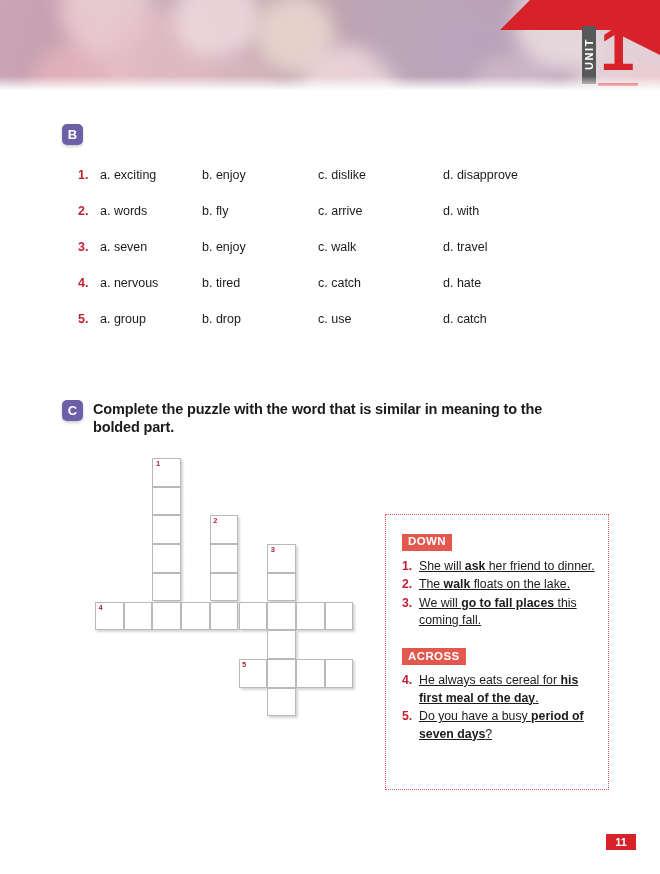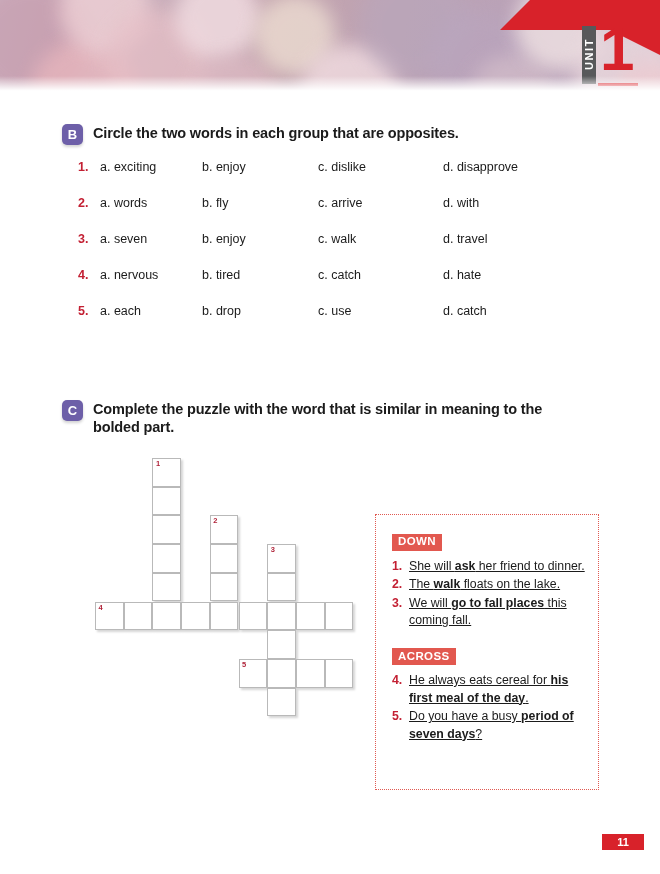--- a/index.html
+++ b/index.html
@@ -122,21 +122,21 @@
     width: 22px;
     flex: 0 0 22px;
     color: #c32033;
     font-weight: bold;
     font-size: 12.5px;
   }
   .opt-cell {
     font-size: 12.5px;
     color: #1b1b1b;
   }
-  .oc0 { flex: 0 0 102px; }
+  .oc0 { flex: 0 0 102px; margin-top: 8px; }
   .oc1 { flex: 0 0 116px; }
   .oc2 { flex: 0 0 125px; }
   .oc3 { flex: 0 0 130px; }
 
   
   .grid-wrap {
     position: absolute;
     left: 95px; top: 458px;
     width: 270px; height: 255px;
   }
@@ -152,21 +152,21 @@
     left: 2.5px; top: 0px;
     font-size: 7.5px;
     font-weight: bold;
     color: #b0243a;
     line-height: 10px;
   }
 
   
   .clues {
     position: absolute;
-    left: 375px; top: 514px;
+    left: 385px; top: 514px;
     width: 224px; height: 276px;
     border: 1.5px dotted #e05a52;
     padding: 16px 12px 10px 16px;
   }
   .clue-label {
     display: inline-block;
     background: #e2584f;
     color: #ffffff;
     font-size: 11.5px;
     font-weight: bold;
@@ -188,22 +188,22 @@
     color: #c32033;
     font-weight: bold;
   }
   .clue-t { flex: 1 1 auto; text-decoration: underline; }
   .clue-t b { font-weight: bold; }
   .across-block { margin-top: 16px; }
 
   
   .pagenum {
     position: absolute;
-    right: 16px; bottom: 24px;
-    width: 42px; height: 16px;
+    right: 24px; bottom: 24px;
+    width: 30px; height: 16px;
     background: #d8222a;
     color: #ffffff;
     font-size: 11px;
     font-weight: bold;
     text-align: center;
     line-height: 16px;
   }
 </style>
 </head>
 <body>
@@ -231,21 +231,20 @@
     <div class="unit-word">UNIT</div>
     <div class="unit-num">1</div>
     <div class="unit-rule"></div>
   </div>
 
   <div class="header-fade"></div>
 </div>
 
 <div class="sec-head" style="left:62px; top:124px; width:520px;">
   <div class="sec-badge">B</div>
-  <div class="sec-title">Circle the two words in each group that are opposites.</div>
 </div>
 
 <div class="opt-rows">
   <div class="opt-row">
     <span class="opt-num">1.</span>
     <span class="opt-cell oc0">a. exciting</span>
     <span class="opt-cell oc1">b. enjoy</span>
     <span class="opt-cell oc2">c. dislike</span>
     <span class="opt-cell oc3">d. disapprove</span>
   </div>
@@ -265,21 +264,21 @@
   </div>
   <div class="opt-row">
     <span class="opt-num">4.</span>
     <span class="opt-cell oc0">a. nervous</span>
     <span class="opt-cell oc1">b. tired</span>
     <span class="opt-cell oc2">c. catch</span>
     <span class="opt-cell oc3">d. hate</span>
   </div>
   <div class="opt-row">
     <span class="opt-num">5.</span>
-    <span class="opt-cell oc0">a. each</span>
+    <span class="opt-cell oc0">a. group</span>
     <span class="opt-cell oc1">b. drop</span>
     <span class="opt-cell oc2">c. use</span>
     <span class="opt-cell oc3">d. catch</span>
   </div>
 </div>
 
 <div class="sec-head" style="left:62px; top:400px; width:520px;">
   <div class="sec-badge">C</div>
   <div class="sec-title">Complete the puzzle with the word that is similar in meaning to the bolded part.</div>
 </div>

